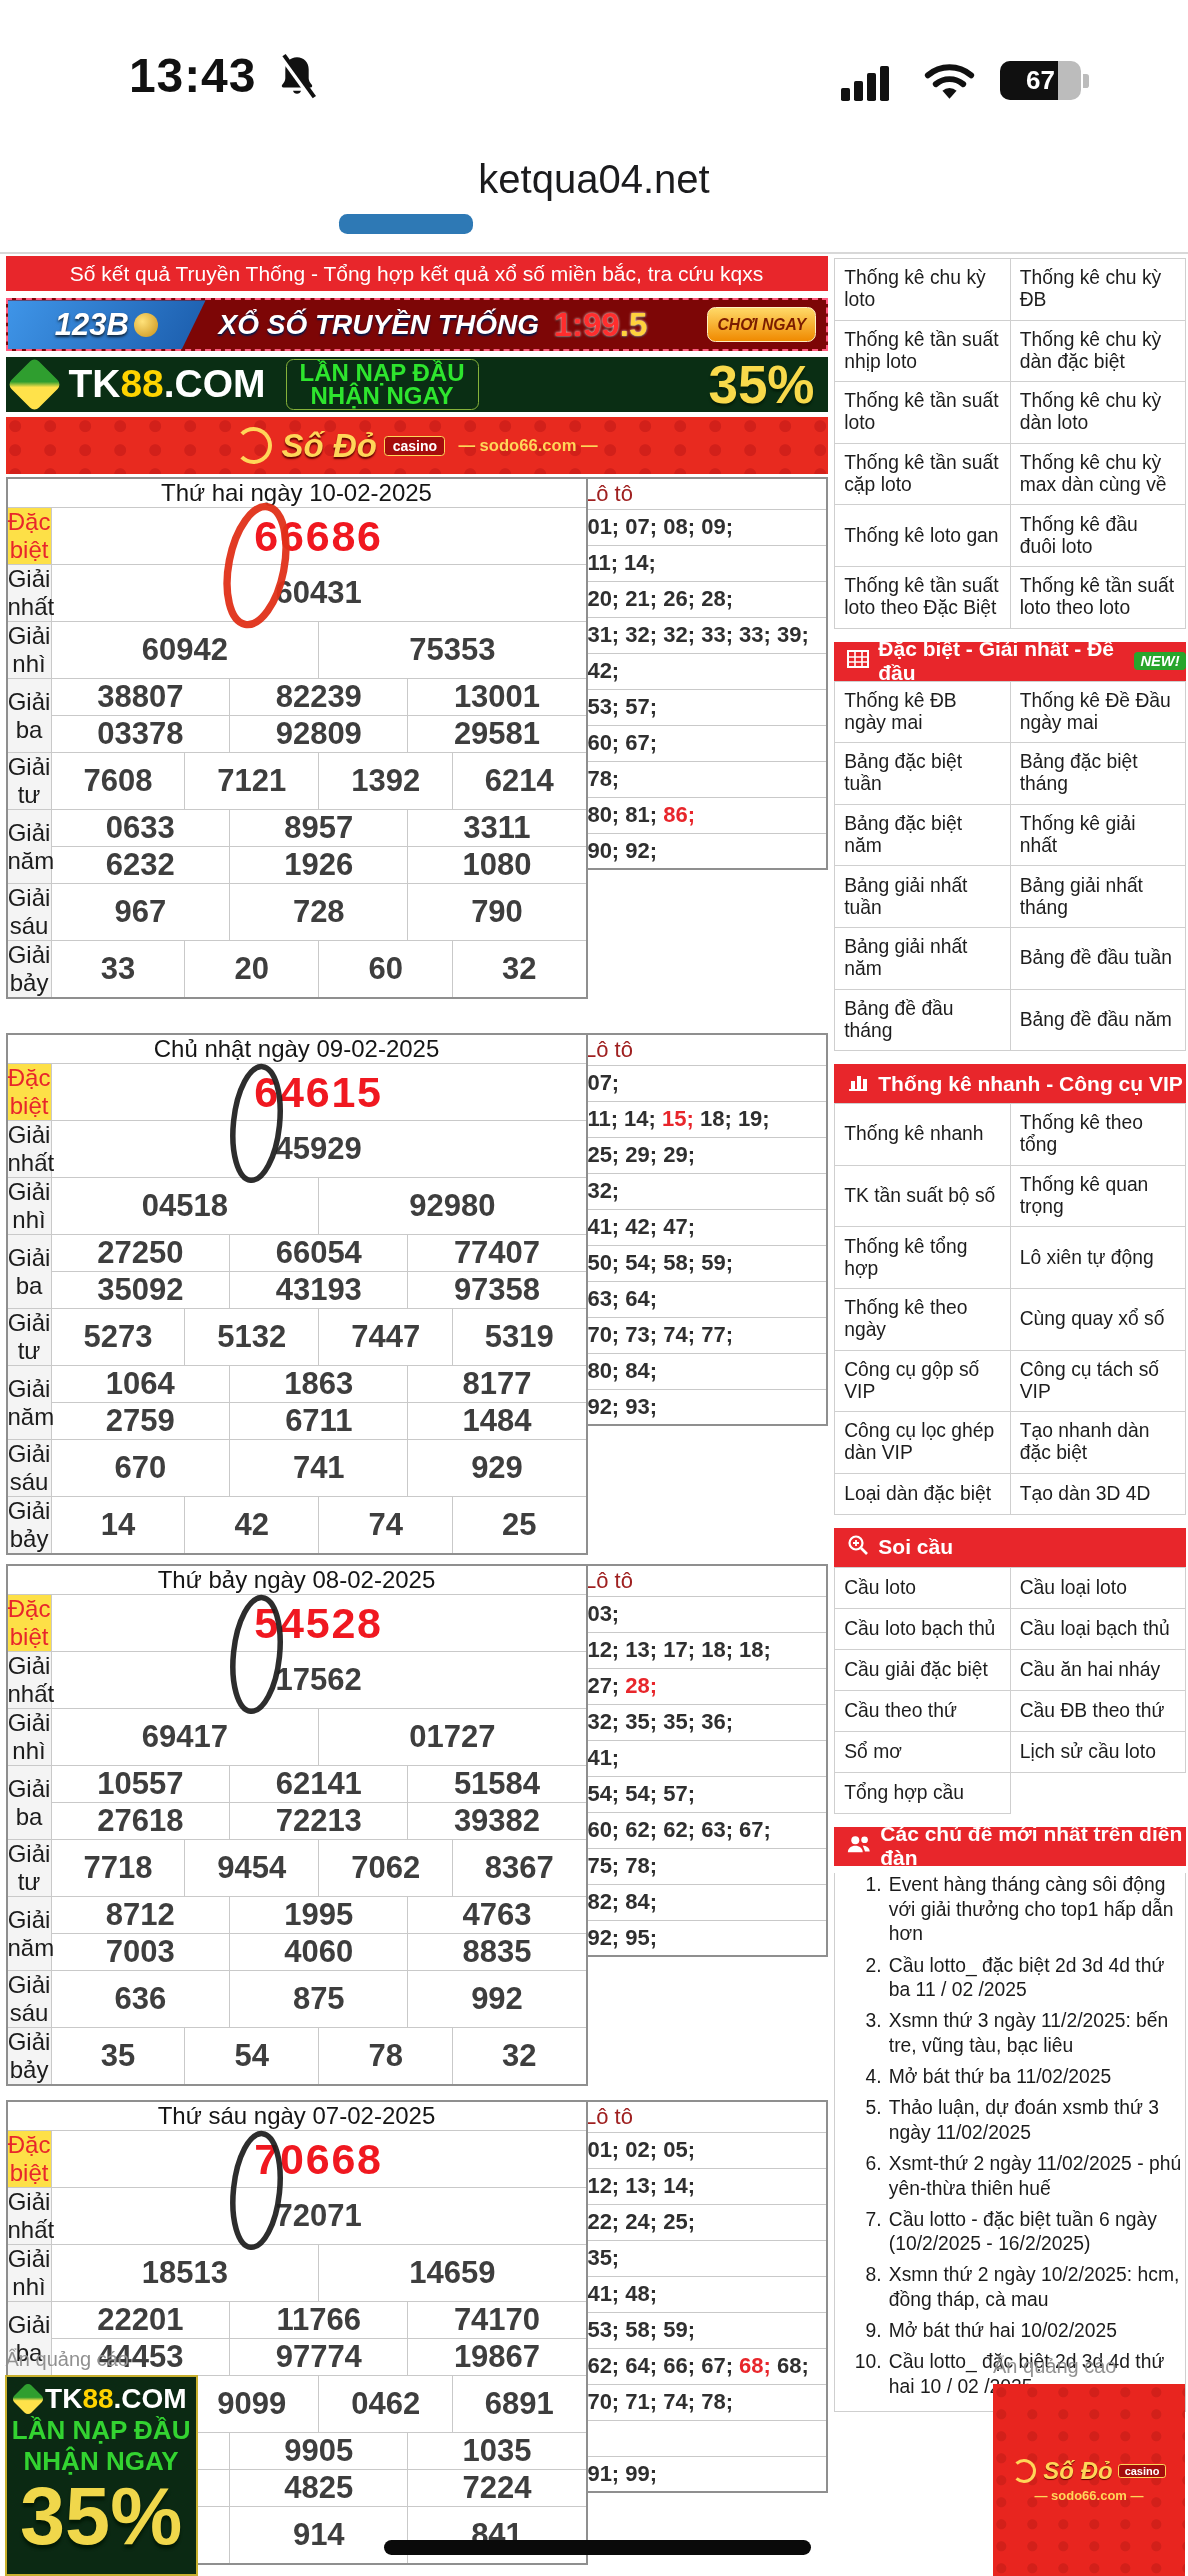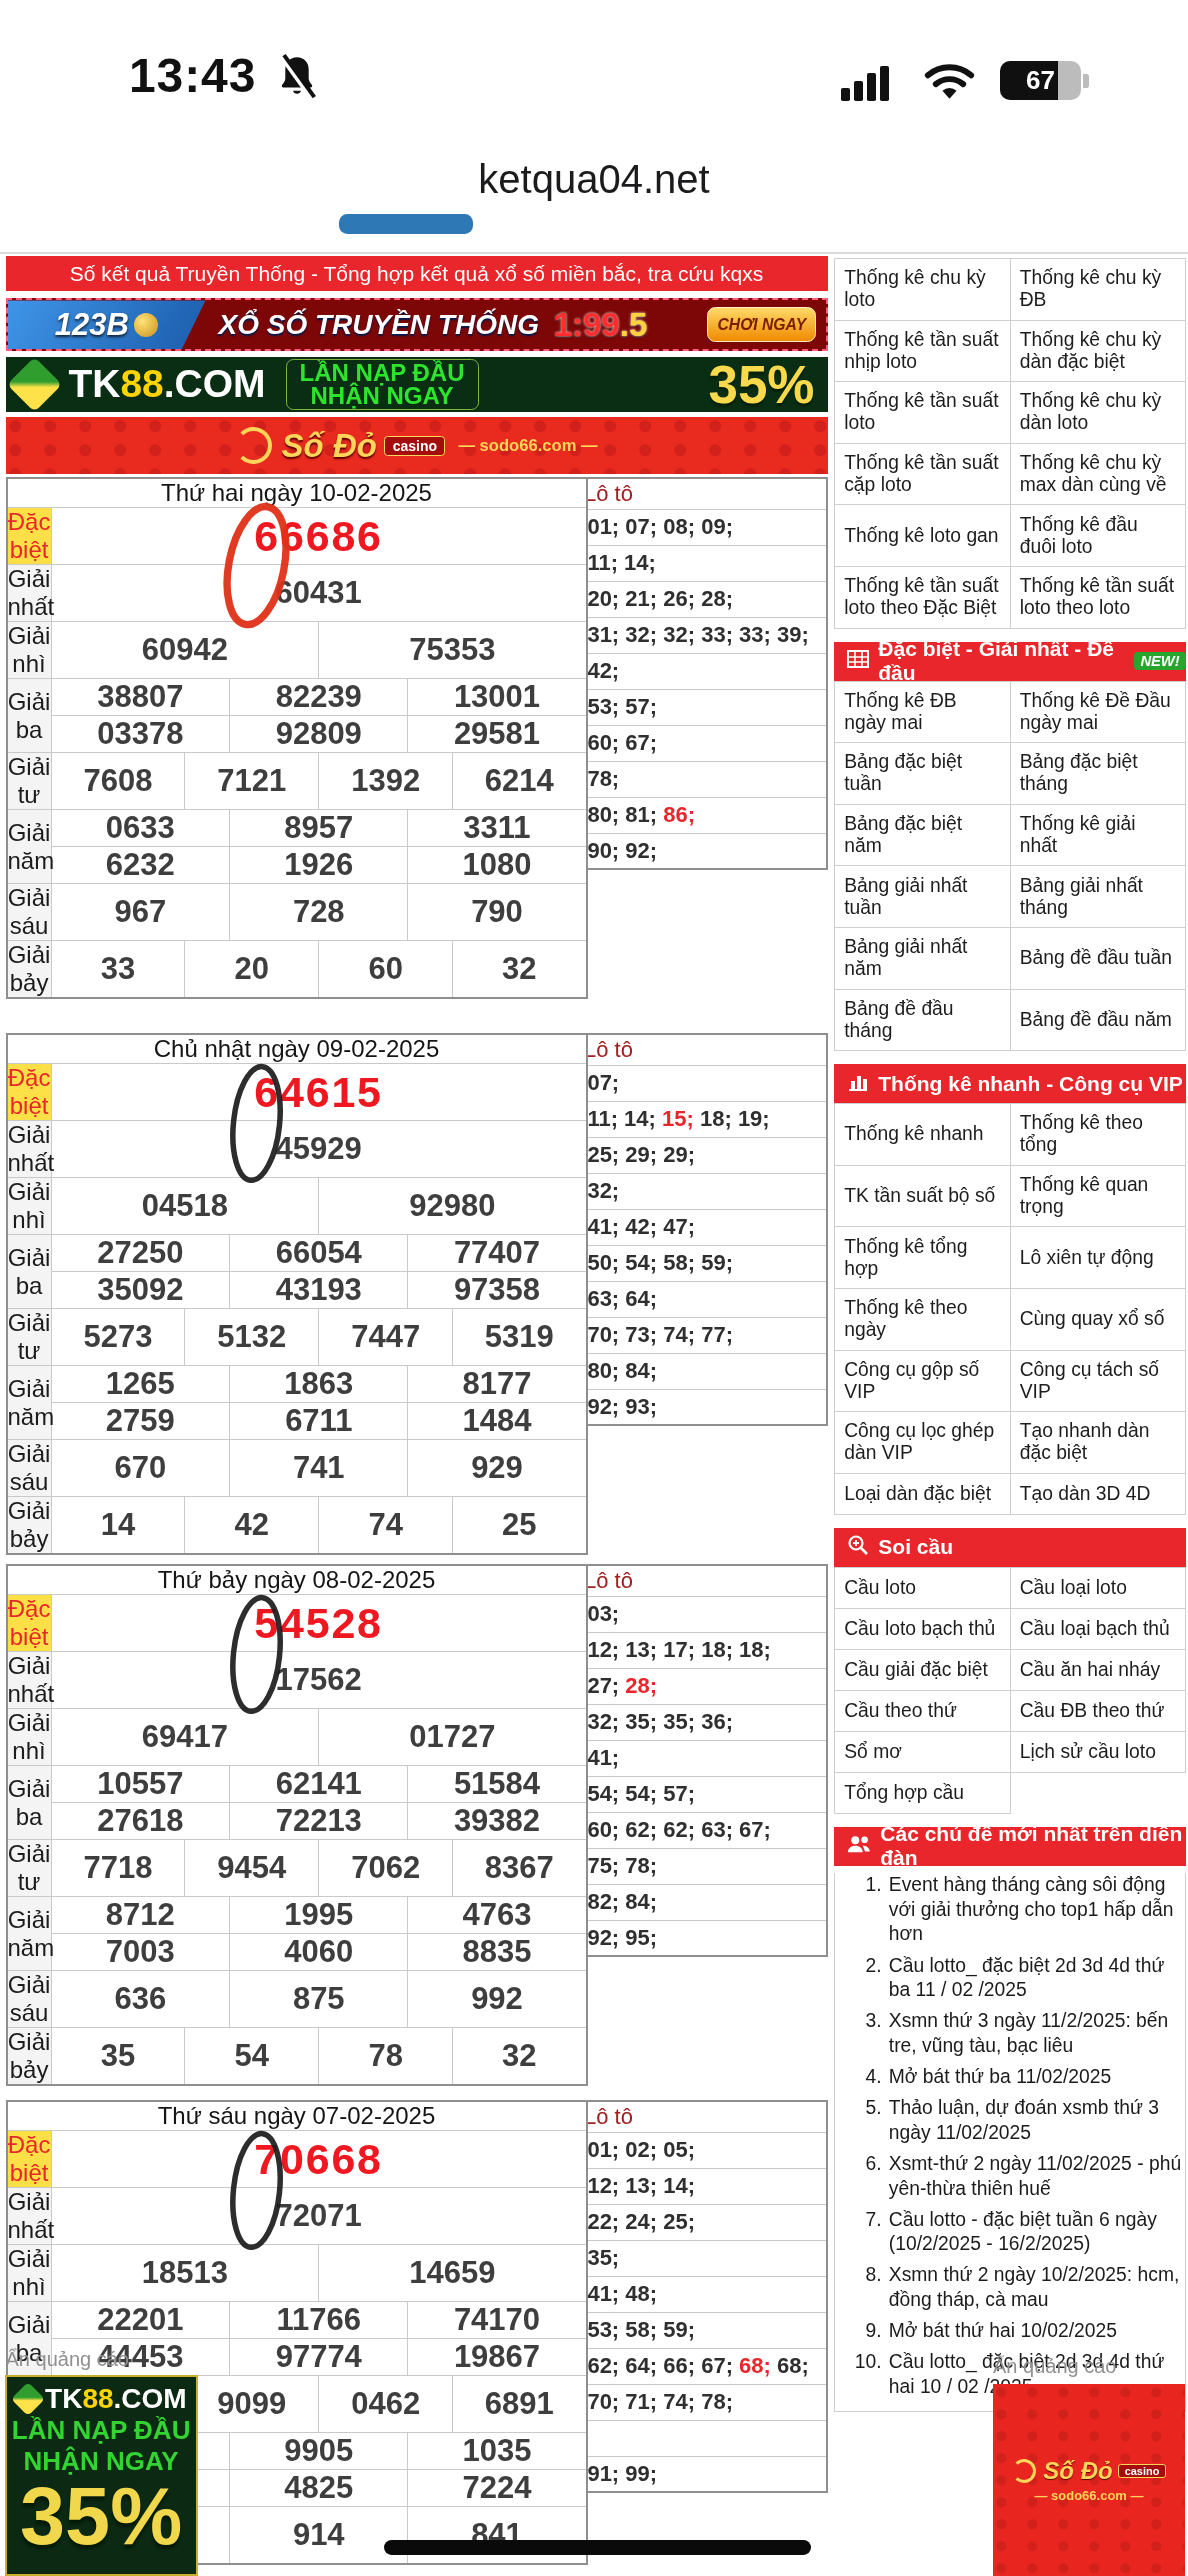--- a/index.html
+++ b/index.html
@@ -323,21 +323,21 @@
                 </tr>
       <tr class="r39">
                   <td class="rlbl">Giải tư</td>
                   <td colspan="3" class="rval ">5273</td>
                   <td colspan="3" class="rval ">5132</td>
                   <td colspan="3" class="rval ">7447</td>
                   <td colspan="3" class="rval ">5319</td>
                 </tr>
       <tr class="r39">
                   <td class="rlbl" rowspan="2">Giải năm</td>
-                  <td colspan="4" class="rval ">1265</td>
+                  <td colspan="4" class="rval ">1064</td>
                   <td colspan="4" class="rval ">1863</td>
                   <td colspan="4" class="rval ">8177</td>
                 </tr>
       <tr class="r39">
                   <td colspan="4" class="rval ">2759</td>
                   <td colspan="4" class="rval ">6711</td>
                   <td colspan="4" class="rval ">1484</td>
                 </tr>
       <tr class="r39">
                   <td class="rlbl">Giải sáu</td>

